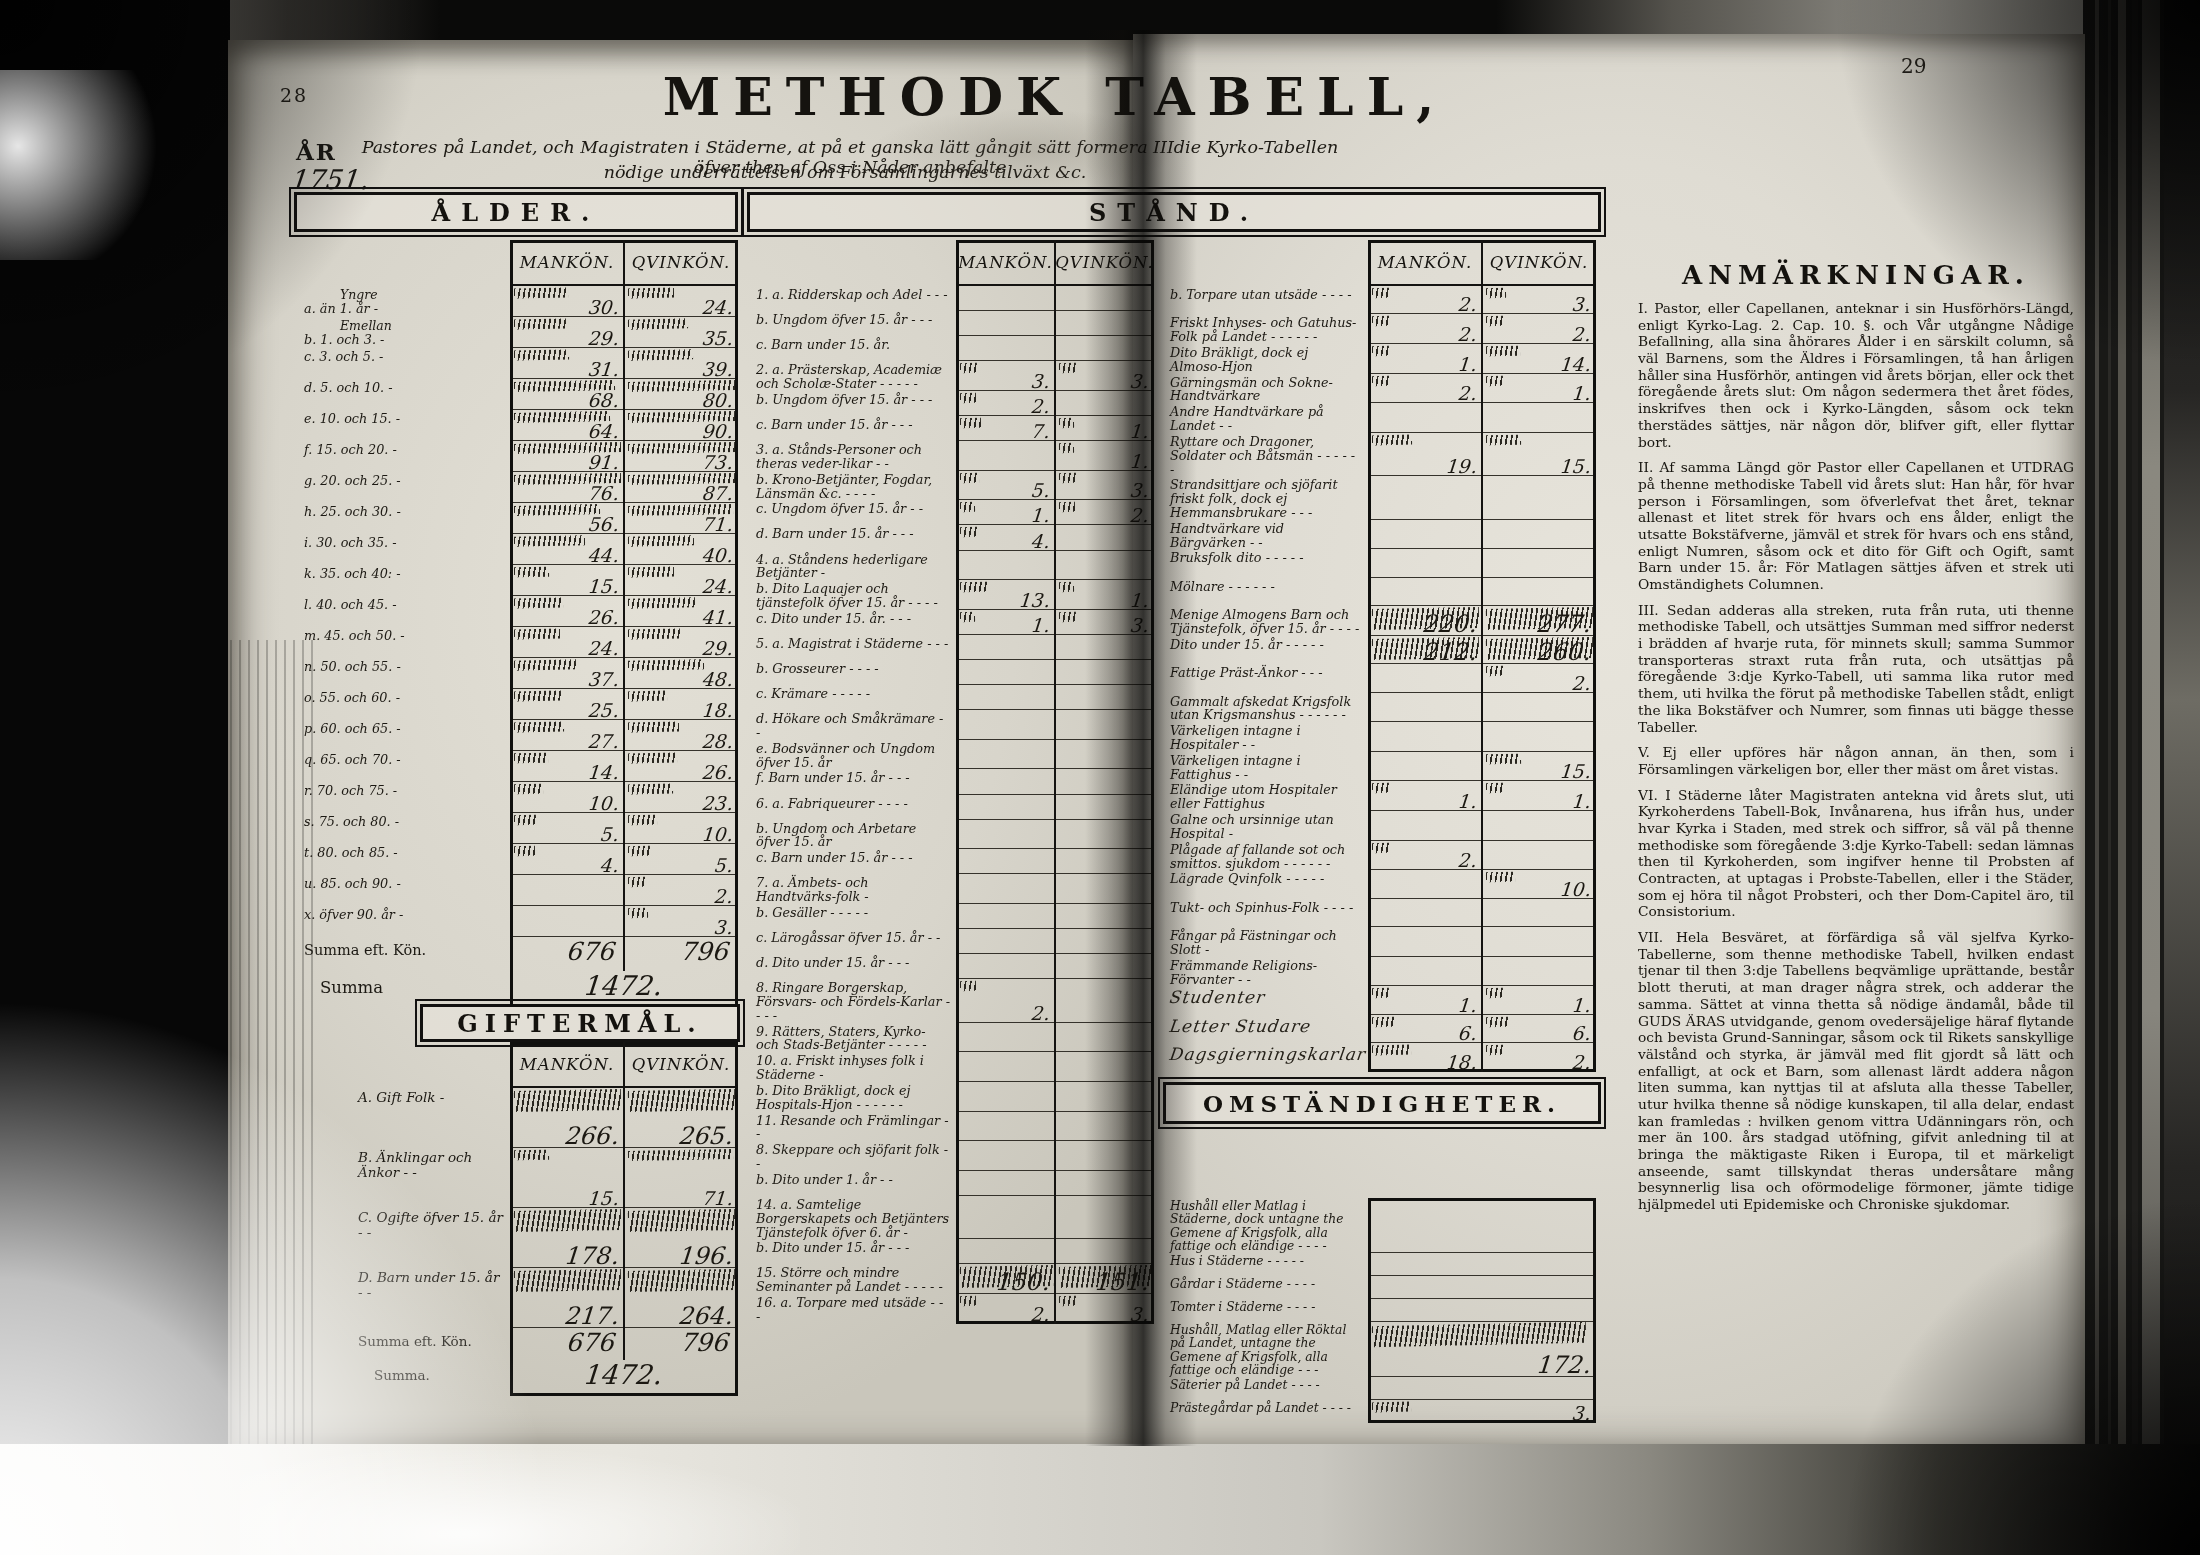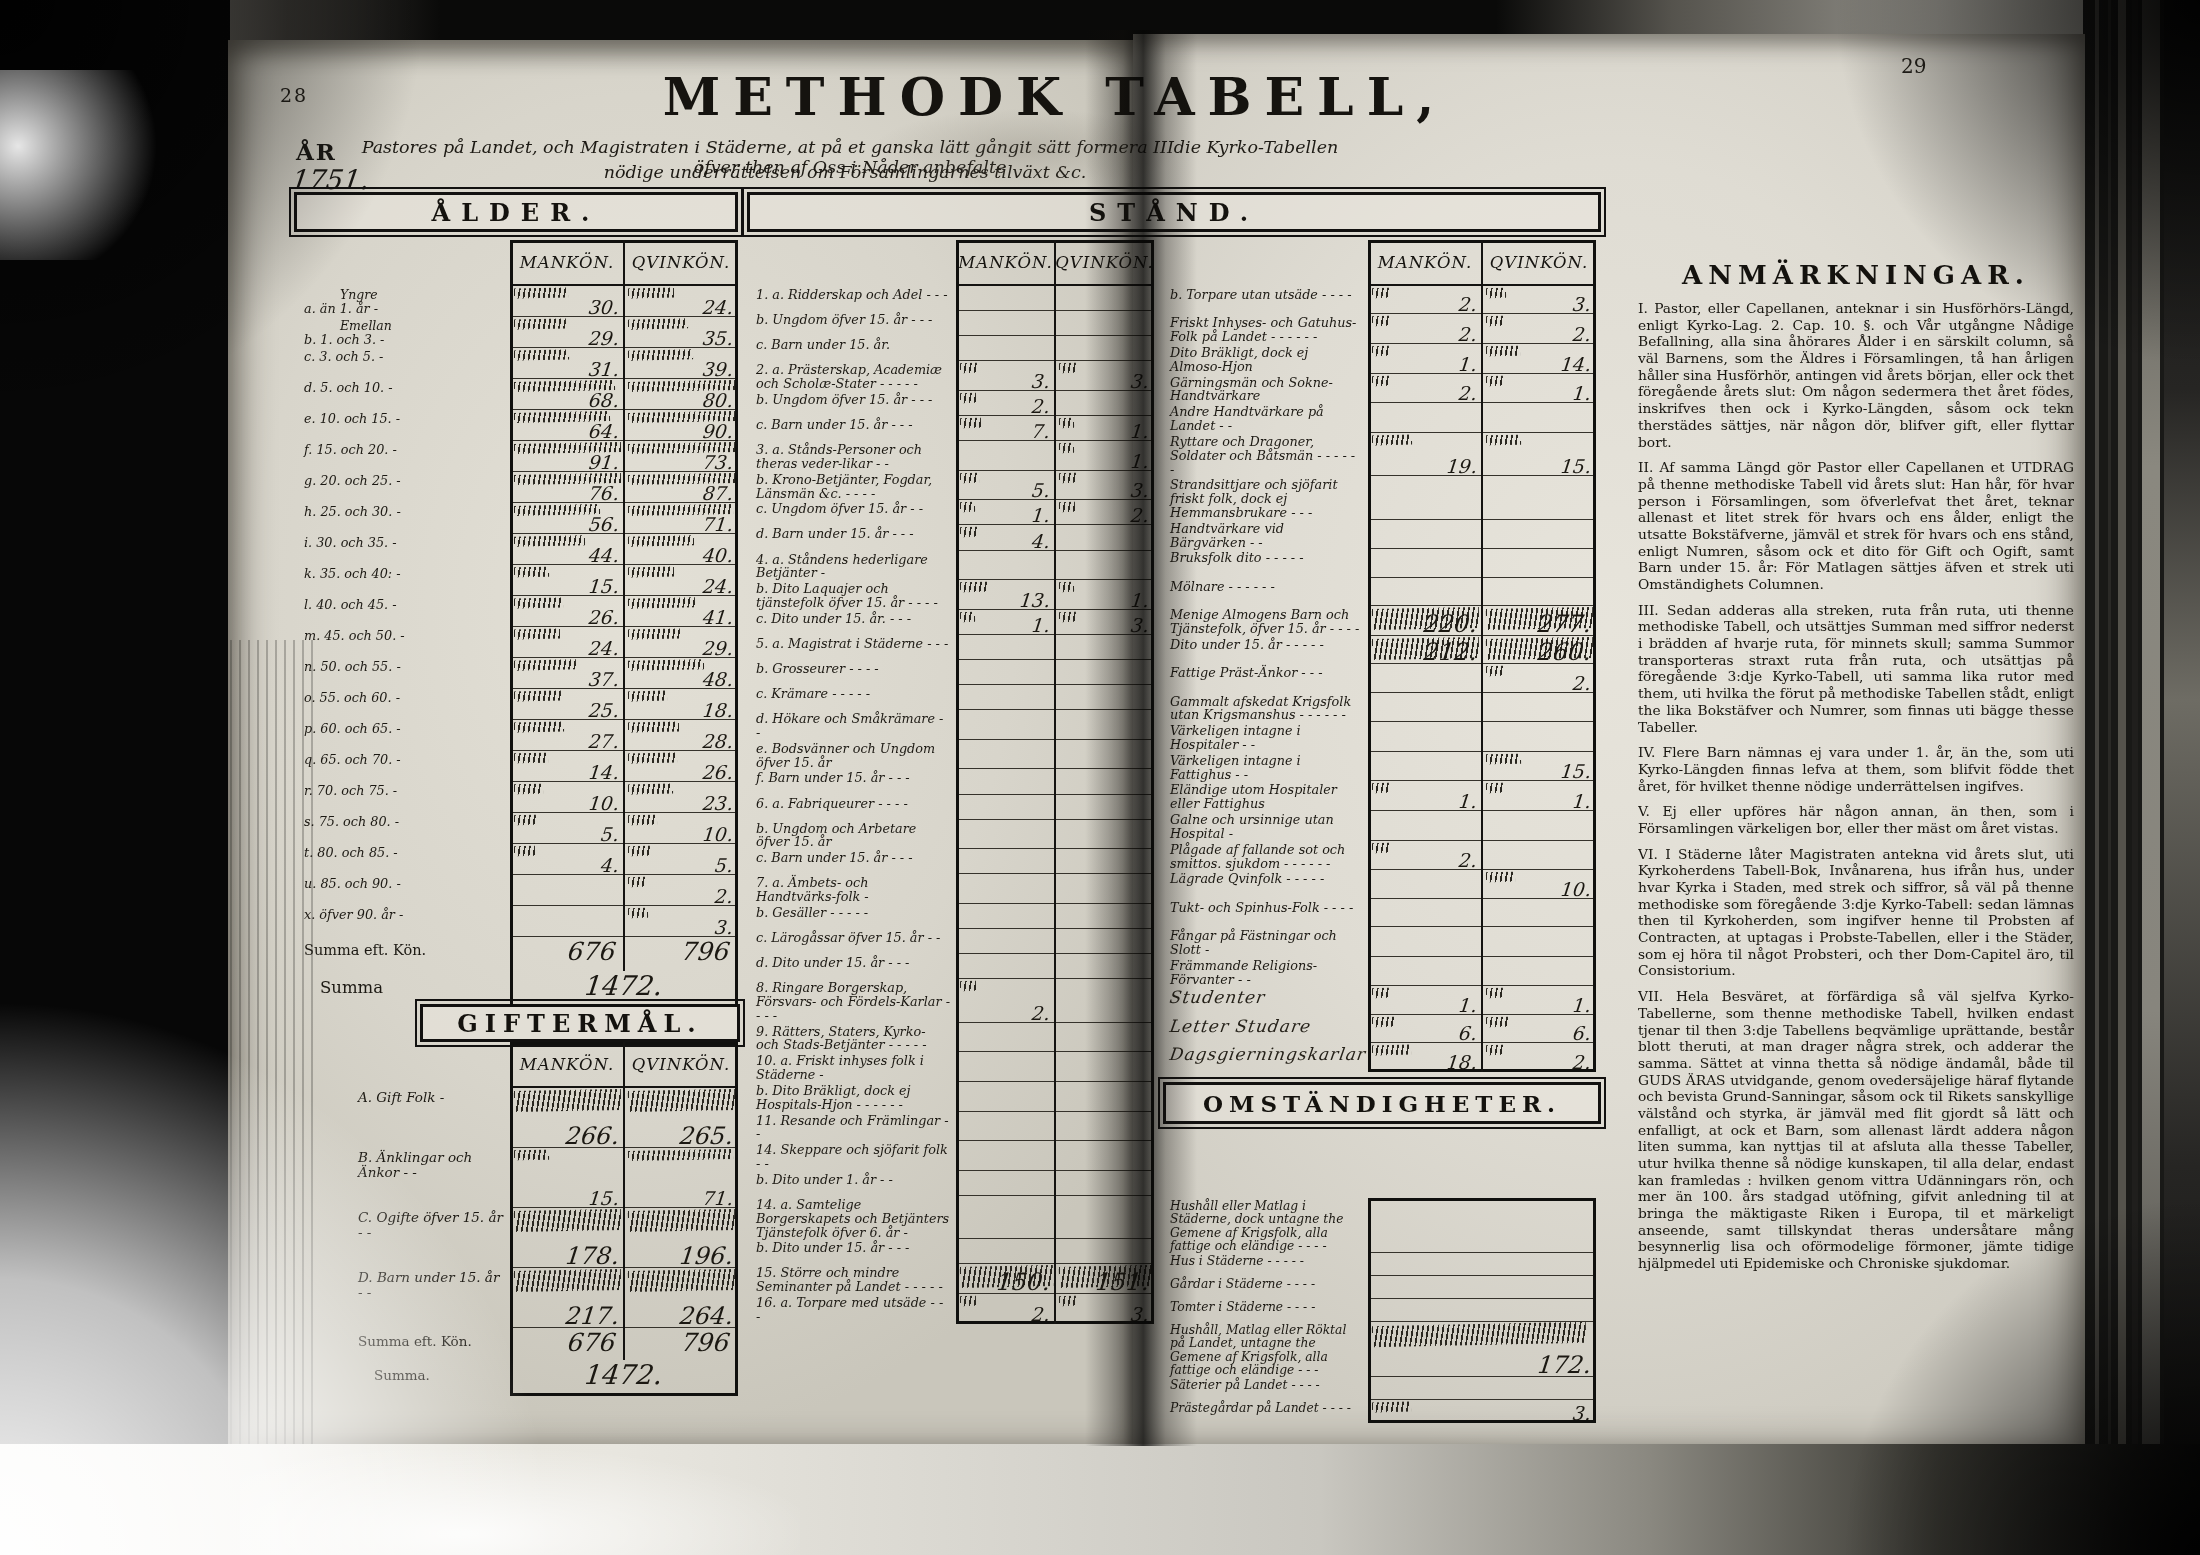--- a/index.html
+++ b/index.html
@@ -786,21 +786,21 @@
       </div>
       <div class="trow">
         <div class="tlabel">
           <div class="tmain">11. Resande och Främlingar  -  -</div>
         </div>
         <div class="tcell"></div>
         <div class="tcell"></div>
       </div>
       <div class="trow">
         <div class="tlabel">
-          <div class="tmain">14. Skeppare och sjöfarit folk  -  -</div>
+          <div class="tmain">8. Skeppare och sjöfarit folk  -  -</div>
         </div>
         <div class="tcell"></div>
         <div class="tcell"></div>
       </div>
       <div class="trow">
         <div class="tlabel">
           <div class="tmain">b. Dito under 1. år  -  -</div>
         </div>
         <div class="tcell"></div>
         <div class="tcell"></div>
@@ -1174,21 +1174,20 @@
       </div>
     </div>
   <div class="frame"></div>
 </div>
 
 <div class="abs" id="anm-title">ANMÄRKNINGAR.</div>
 <div class="abs" id="anm-body">
     <p class="para">I. Pastor, eller Capellanen, anteknar i sin Husförhörs-Längd, enligt Kyrko-Lag. 2. Cap. 10. §. och Vår utgångne Nådige Befallning, alla sina åhörares Ålder i en särskilt column, så väl Barnens, som the Äldres i Församlingen, tå han årligen håller sina Husförhör, antingen vid årets början, eller ock thet föregående årets slut: Om någon sedermera thet året födes, inskrifves then ock i Kyrko-Längden, såsom ock tekn therstädes sättjes, när någon dör, blifver gift, eller flyttar bort.</p>
     <p class="para">II. Af samma Längd gör Pastor eller Capellanen et UTDRAG på thenne methodiske Tabell vid årets slut: Han hår, för hvar person i Församlingen, som öfverlefvat thet året, teknar allenast et litet strek för hvars och ens ålder, enligt the utsatte Bokstäfverne, jämväl et strek för hvars och ens stånd, enligt Numren, såsom ock et dito för Gift och Ogift, samt Barn under 15. år: För Matlagen sättjes äfven et strek uti Omständighets Columnen.</p>
     <p class="para">III. Sedan adderas alla streken, ruta från ruta, uti thenne methodiske Tabell, och utsättjes Summan med siffror nederst i brädden af hvarje ruta, för minnets skull; samma Summor transporteras straxt ruta från ruta, och utsättjas på föregående 3:dje Kyrko-Tabell, uti samma lika rutor med them, uti hvilka the förut på methodiske Tabellen stådt, enligt the lika Bokstäfver och Numrer, som finnas uti bägge thesse Tabeller.</p>
-    <p class="para">IV. Flere Barn nämnas ej vara under 1. år, än the, som uti Kyrko-Längden finnas lefva at them, som blifvit födde thet året, för hvilket thenne nödige underrättelsen ingifves.</p>
     <p class="para">V. Ej eller upföres här någon annan, än then, som i Församlingen värkeligen bor, eller ther mäst om året vistas.</p>
     <p class="para">VI. I Städerne låter Magistraten antekna vid årets slut, uti Kyrkoherdens Tabell-Bok, Invånarena, hus ifrån hus, under hvar Kyrka i Staden, med strek och siffror, så väl på thenne methodiske som föregående 3:dje Kyrko-Tabell: sedan lämnas then til Kyrkoherden, som ingifver henne til Probsten af Contracten, at uptagas i Probste-Tabellen, eller i the Städer, som ej höra til något Probsteri, och ther Dom-Capitel äro, til Consistorium.</p>
     <p class="para">VII. Hela Besväret, at förfärdiga så väl sjelfva Kyrko-Tabellerne, som thenne methodiske Tabell, hvilken endast tjenar til then 3:dje Tabellens beqvämlige uprättande, består blott theruti, at man drager några strek, och adderar the samma. Sättet at vinna thetta så nödige ändamål, både til GUDS ÄRAS utvidgande, genom ovedersäjelige häraf flytande och bevista Grund-Sanningar, såsom ock til Rikets sanskyllige välstånd och styrka, är jämväl med flit gjordt så lätt och enfalligt, at ock et Barn, som allenast lärdt addera någon liten summa, kan nyttjas til at afsluta alla thesse Tabeller, utur hvilka thenne så nödige kunskapen, til alla delar, endast kan framledas : hvilken genom vittra Udänningars rön, och mer än 100. års stadgad utöfning, gifvit anledning til at bringa the mäktigaste Riken i Europa, til et märkeligt anseende, samt tillskyndat theras undersåtare mång besynnerlig lisa och oförmodelige förmoner, jämte tidige hjälpmedel uti Epidemiske och Chroniske sjukdomar.</p>
   </div>
 
 <div class="abs" id="fold"></div>
 <div class="abs corner" id="c-tl"></div>
 <div class="abs corner" id="c-tr"></div>
 <div class="abs corner" id="c-br"></div>
 <div class="abs corner" id="c-bl"></div>

